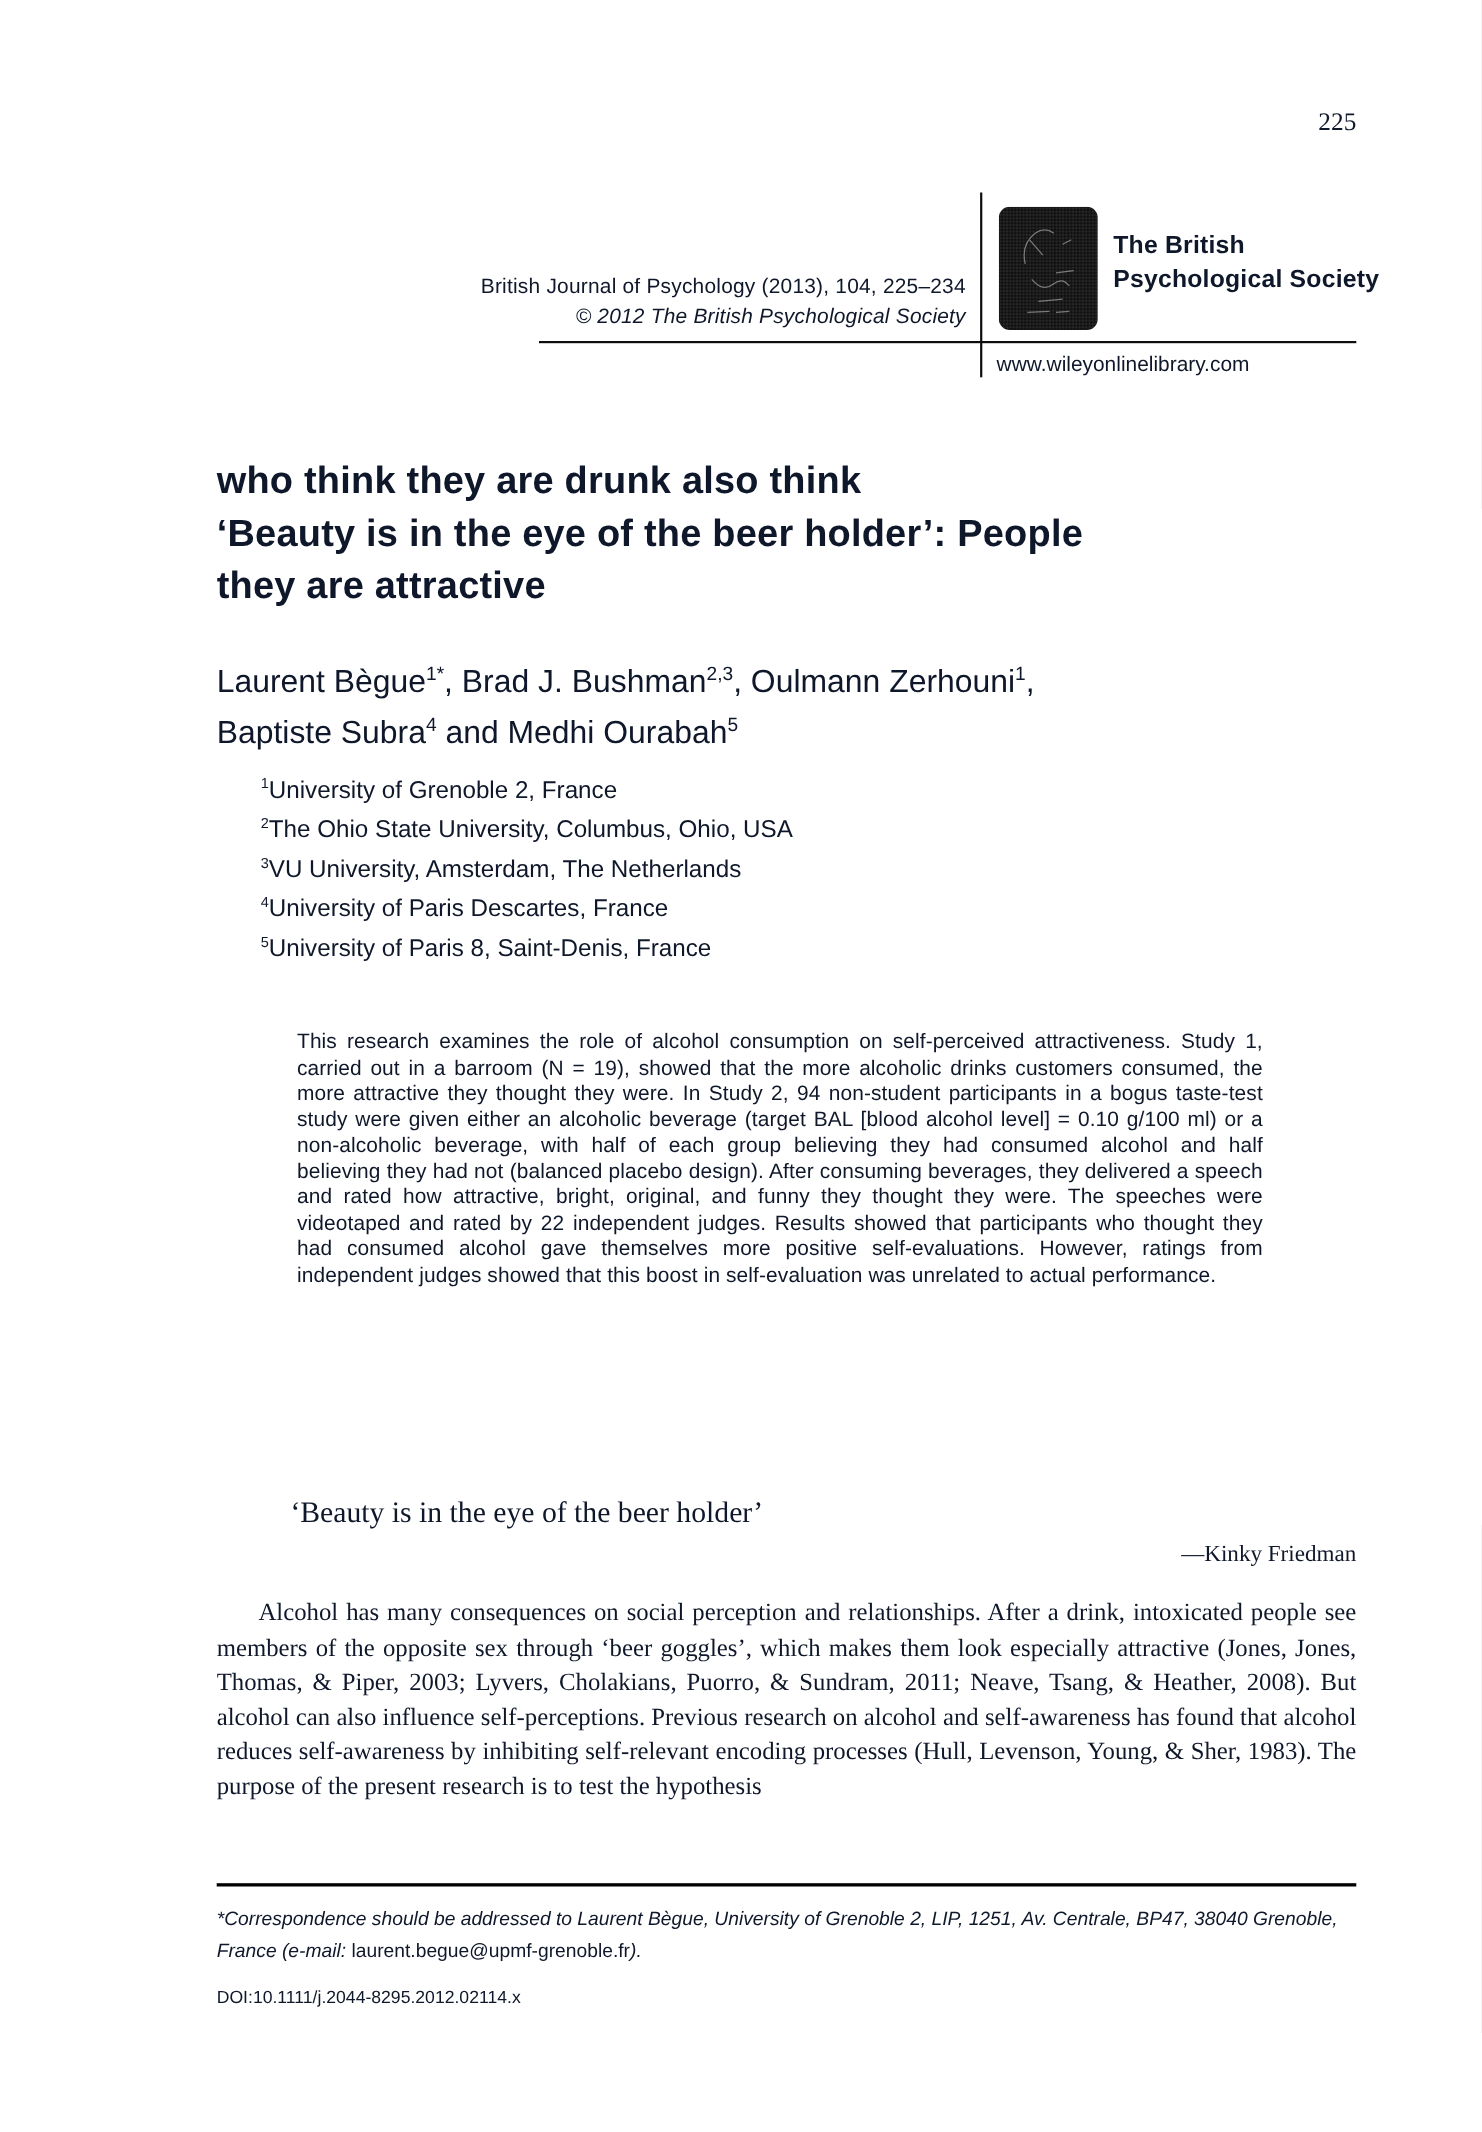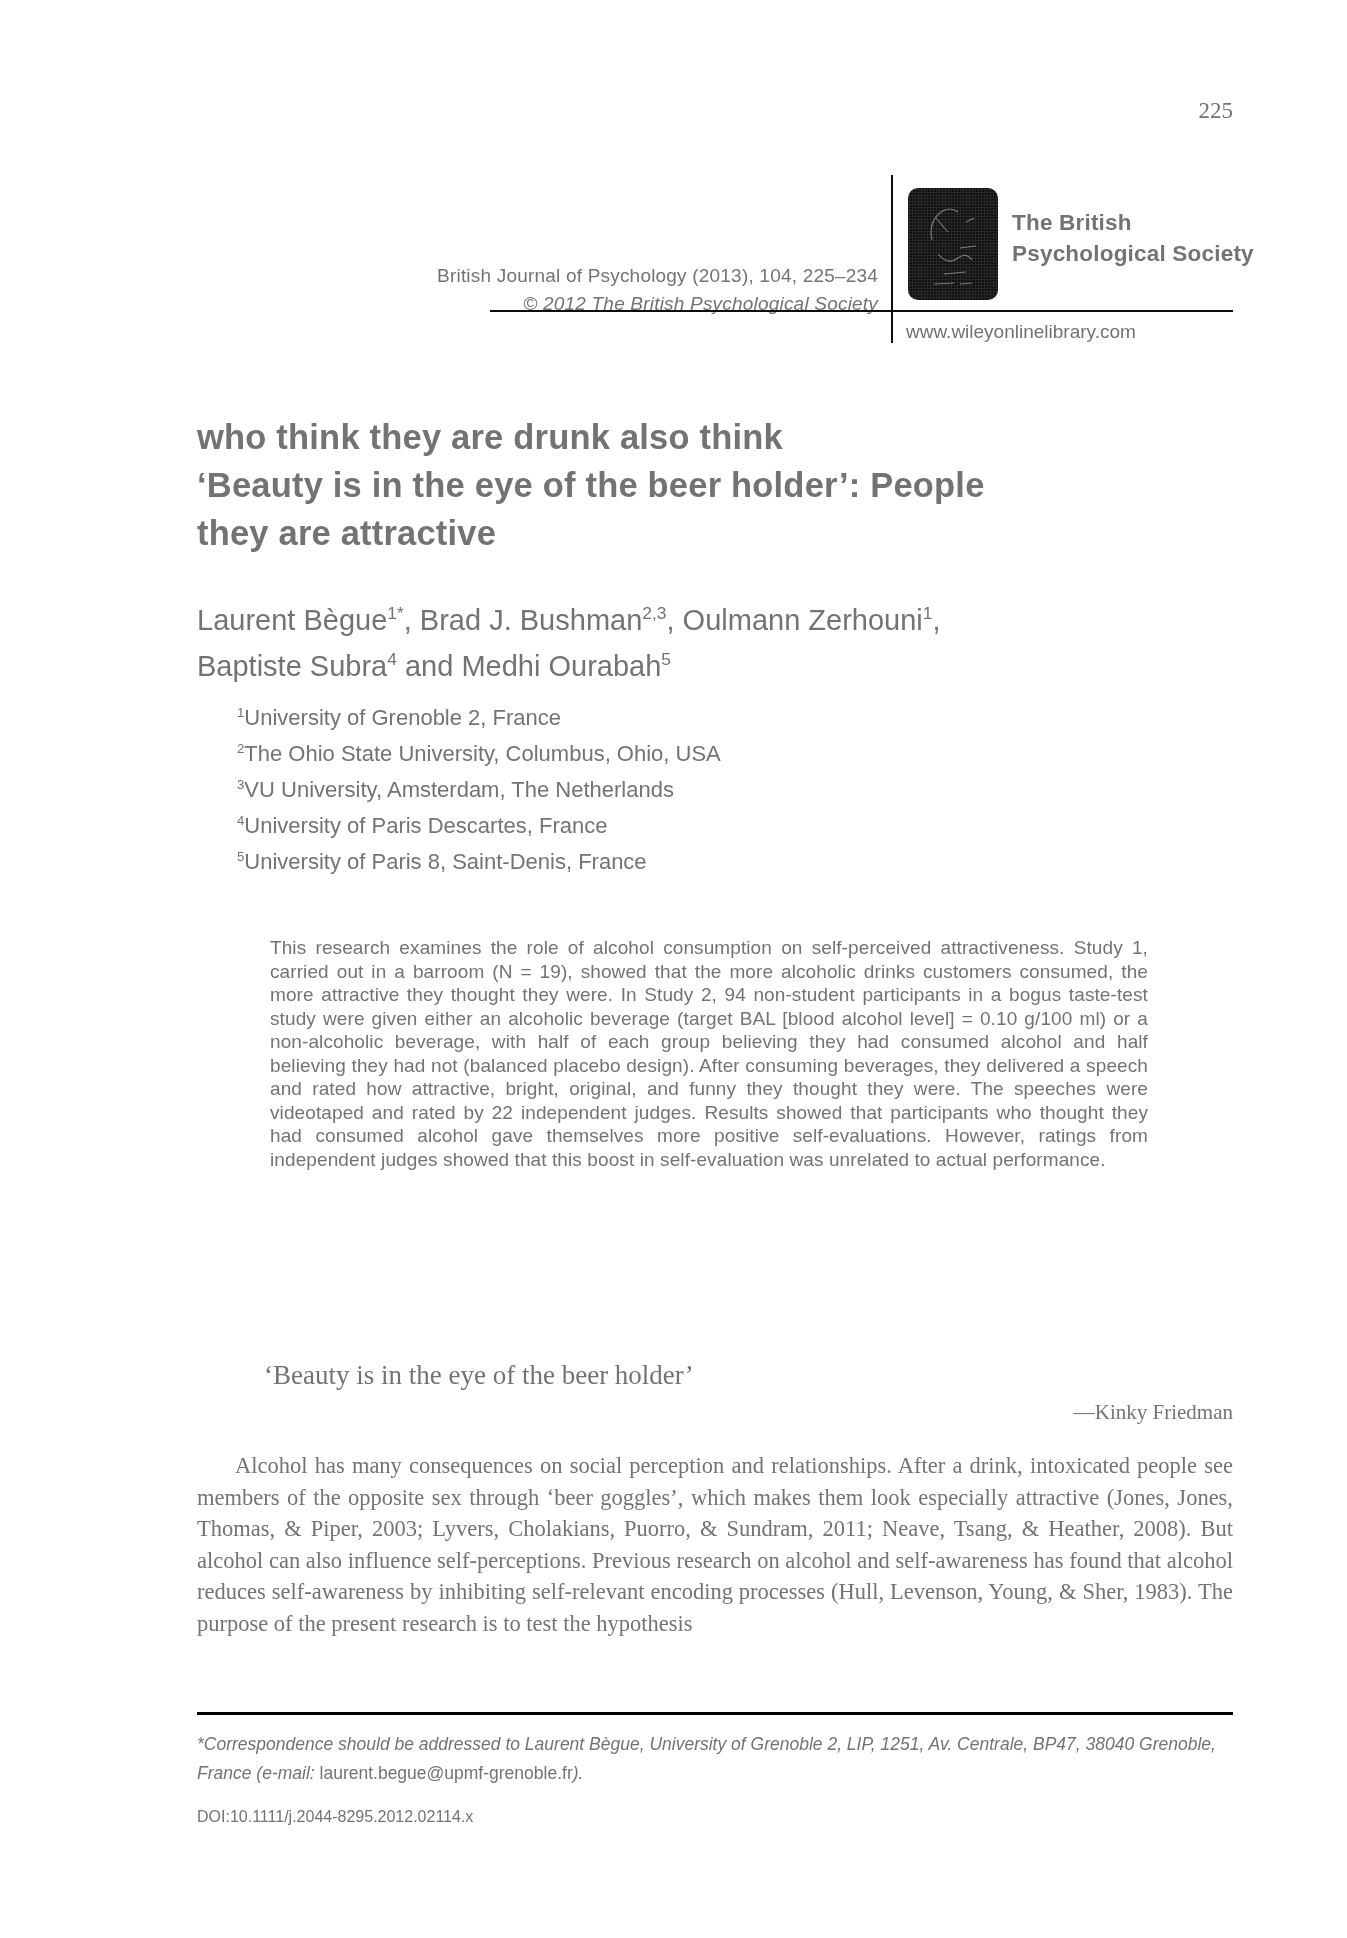--- a/index.html
+++ b/index.html
@@ -1,35 +1,35 @@
 <!DOCTYPE html>
 <html><head>
 <meta charset="utf-8">
 <style>
   html,body{margin:0;padding:0;background:#e8e8e8;}
   .page{
     position:relative;
     width:1347px;height:1938px;
     background:#ffffff;
-    color:#737373;
+    color:#0f172a;
     font-family:"Liberation Sans",sans-serif;
     overflow:hidden;
     margin:0 auto;
   }
   .abs{position:absolute;}
 
   .page-number{
     top:98px;right:114px;
     font-family:"Liberation Serif",serif;
     font-size:23px;
   }
 
   
   .journal-info{
-    top:262px;right:469px;
+    top:247px;right:469px;
     text-align:right;
     font-size:19px;line-height:28px;
     letter-spacing:0.2px;
   }
   .journal-info .copyright{font-style:italic;}
   .masthead-vline{
     left:891px;top:175px;width:2px;height:168px;background:#0d0d0d;
   }
   .masthead-rule{
     left:490px;top:310px;width:743px;height:0;

